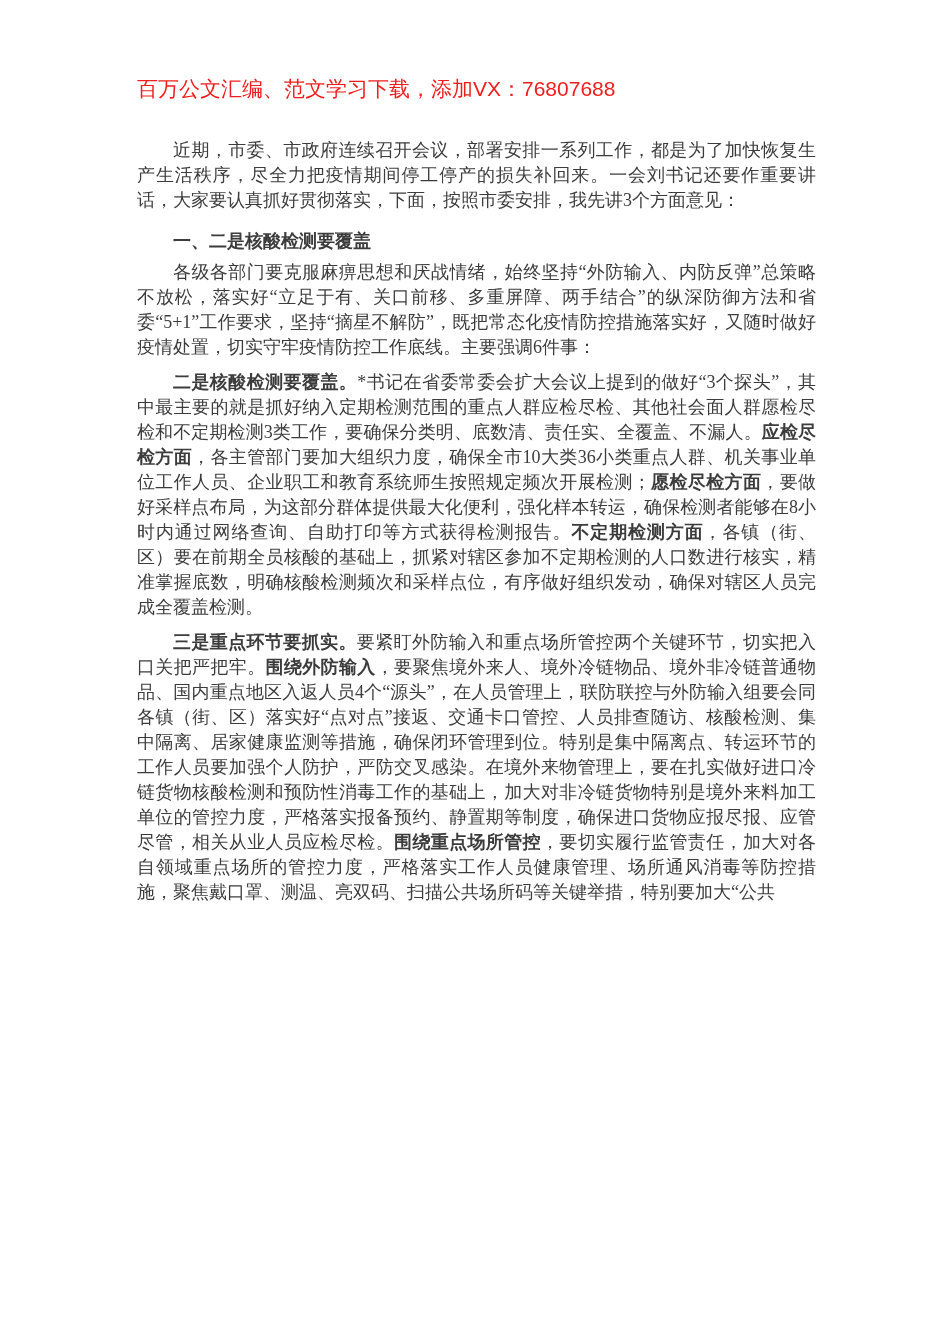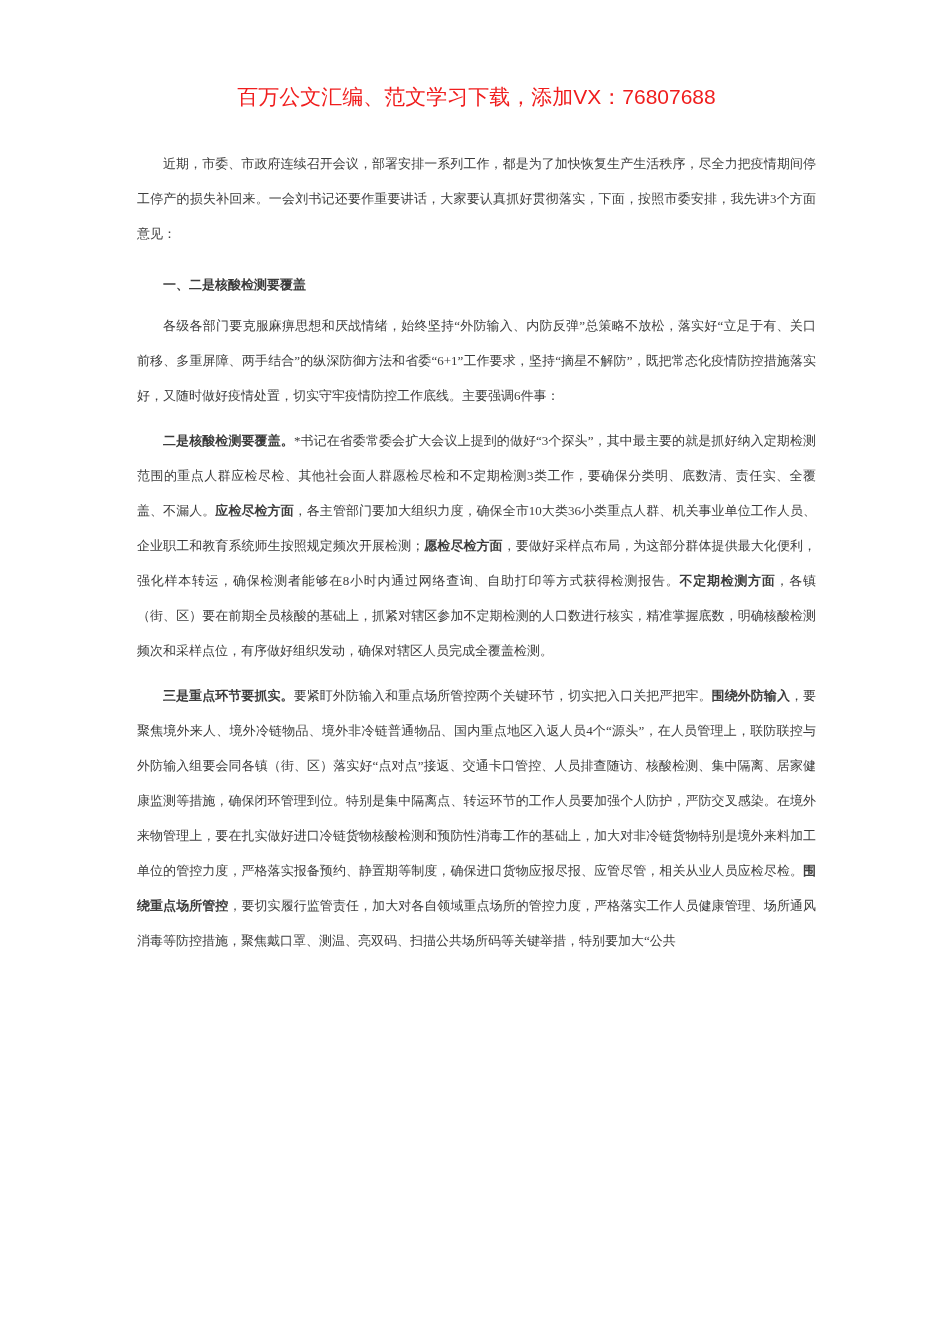--- a/index.html
+++ b/index.html
@@ -19,28 +19,28 @@
     width: 950px;
     height: 1344px;
     padding: 68px 134px 0 137px;
     font-family: "Liberation Serif", serif;
     color: var(--body-text);
   }
   .notice {
     font-family: "Liberation Sans", sans-serif;
     font-size: 21px;
     line-height: 26px;
-    text-align: center;
+    text-align: left;
     color: var(--accent-red);
-    margin: 16px 0 36px 0;
+    margin: 8px 0 36px 0;
     white-space: nowrap;
   }
   .para {
-    font-size: 13px;
-    line-height: 35px;
+    font-size: 18px;
+    line-height: 25px;
     text-align: justify;
     text-justify: inter-ideograph;
     text-indent: 2em;
     margin: 0 0 10px 0;
   }
   .heading {
     font-family: "Liberation Sans", sans-serif;
     font-weight: 700;
     margin: 16px 0 6px 0;
   }
@@ -53,20 +53,20 @@
 <body>
 
 <div class="page">
 
   <div class="notice">百万公文汇编、范文学习下载，添加VX：76807688</div>
 
   <p class="para"><span>近期，市委、市政府连续召开会议，部署安排一系列工作，都是为了加快恢复生产生活秩序，尽全力把疫情期间停工停产的损失补回来。一会刘书记还要作重要讲话，大家要认真抓好贯彻落实，下面，按照市委安排，我先讲3个方面意见：</span></p>
 
   <p class="para heading"><span>一、二是核酸检测要覆盖</span></p>
 
-  <p class="para"><span>各级各部门要克服麻痹思想和厌战情绪，始终坚持“外防输入、内防反弹”总策略不放松，落实好“立足于有、关口前移、多重屏障、两手结合”的纵深防御方法和省委“6+1”工作要求，坚持“摘星不解防”，既把常态化疫情防控措施落实好，又随时做好疫情处置，切实守牢疫情防控工作底线。主要强调6件事：</span></p>
+  <p class="para"><span>各级各部门要克服麻痹思想和厌战情绪，始终坚持“外防输入、内防反弹”总策略不放松，落实好“立足于有、关口前移、多重屏障、两手结合”的纵深防御方法和省委“5+1”工作要求，坚持“摘星不解防”，既把常态化疫情防控措施落实好，又随时做好疫情处置，切实守牢疫情防控工作底线。主要强调6件事：</span></p>
 
 
   <p class="para"><span class="b">二是核酸检测要覆盖。</span><span>*书记在省委常委会扩大会议上提到的做好“3个探头”，其中最主要的就是抓好纳入定期检测范围的重点人群应检尽检、其他社会面人群愿检尽检和不定期检测3类工作，要确保分类明、底数清、责任实、全覆盖、不漏人。</span><span class="b">应检尽检方面</span><span>，各主管部门要加大组织力度，确保全市10大类36小类重点人群、机关事业单位工作人员、企业职工和教育系统师生按照规定频次开展检测；</span><span class="b">愿检尽检方面</span><span>，要做好采样点布局，为这部分群体提供最大化便利，强化样本转运，确保检测者能够在8小时内通过网络查询、自助打印等方式获得检测报告。</span><span class="b">不定期检测方面</span><span>，各镇（街、区）要在前期全员核酸的基础上，抓紧对辖区参加不定期检测的人口数进行核实，精准掌握底数，明确核酸检测频次和采样点位，有序做好组织发动，确保对辖区人员完成全覆盖检测。</span></p>
 
   <p class="para"><span class="b">三是重点环节要抓实。</span><span>要紧盯外防输入和重点场所管控两个关键环节，切实把入口关把严把牢。</span><span class="b">围绕外防输入</span><span>，要聚焦境外来人、境外冷链物品、境外非冷链普通物品、国内重点地区入返人员4个“源头”，在人员管理上，联防联控与外防输入组要会同各镇（街、区）落实好“点对点”接返、交通卡口管控、人员排查随访、核酸检测、集中隔离、居家健康监测等措施，确保闭环管理到位。特别是集中隔离点、转运环节的工作人员要加强个人防护，严防交叉感染。在境外来物管理上，要在扎实做好进口冷链货物核酸检测和预防性消毒工作的基础上，加大对非冷链货物特别是境外来料加工单位的管控力度，严格落实报备预约、静置期等制度，确保进口货物应报尽报、应管尽管，相关从业人员应检尽检。</span><span class="b">围绕重点场所管控</span><span>，要切实履行监管责任，加大对各自领域重点场所的管控力度，严格落实工作人员健康管理、场所通风消毒等防控措施，聚焦戴口罩、测温、亮双码、扫描公共场所码等关键举措，特别要加大“公共</span></p>
 
 </div>
 
 </body></html>

